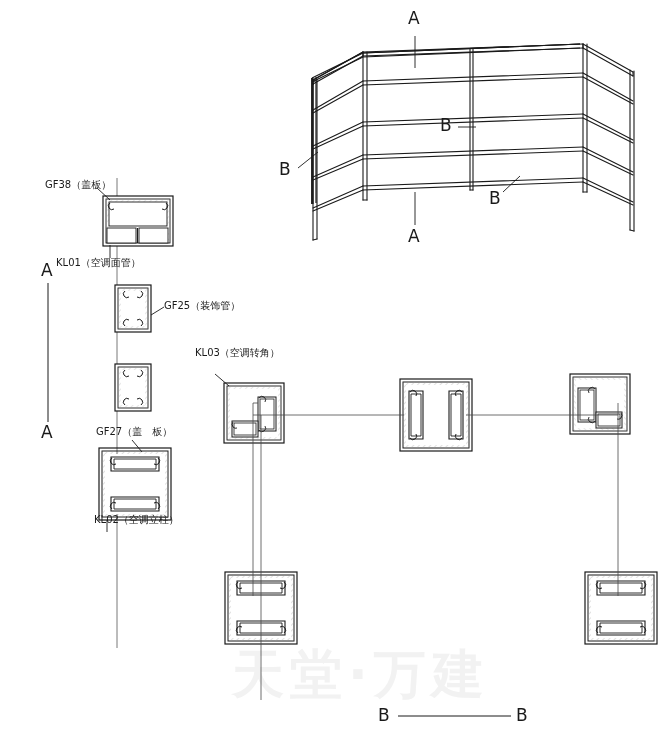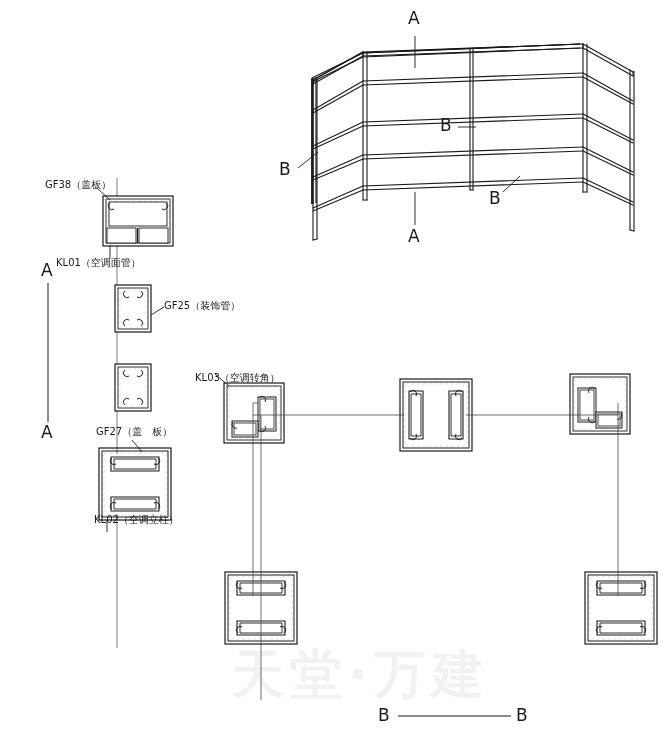--- a/index.html
+++ b/index.html
@@ -297,15 +297,15 @@
   <div class="lbl lbl-sec" style="left:41px;top:424px;">A</div>
 
   <div class="lbl lbl-sec" style="left:378px;top:707px;">B</div>
   <div class="lbl lbl-sec" style="left:516px;top:707px;">B</div>
 
   <div class="lbl lbl-small" style="left:45px;top:180px;">GF38（盖板）</div>
   <div class="lbl lbl-small" style="left:56px;top:258px;">KL01（空调面管）</div>
   <div class="lbl lbl-small" style="left:164px;top:301px;">GF25（装饰管）</div>
   <div class="lbl lbl-small" style="left:70px;top:427px;margin-left:26px;">GF27（盖　板）</div>
   <div class="lbl lbl-small" style="left:50px;top:515px;margin-left:44px;">KL02（空调立柱）</div>
-  <div class="lbl lbl-small" style="left:195px;top:373px;">KL03（空调转角）</div>
+  <div class="lbl lbl-small" style="left:195px;top:348px;">KL03（空调转角）</div>
 
 </div>
 
 </body></html>

